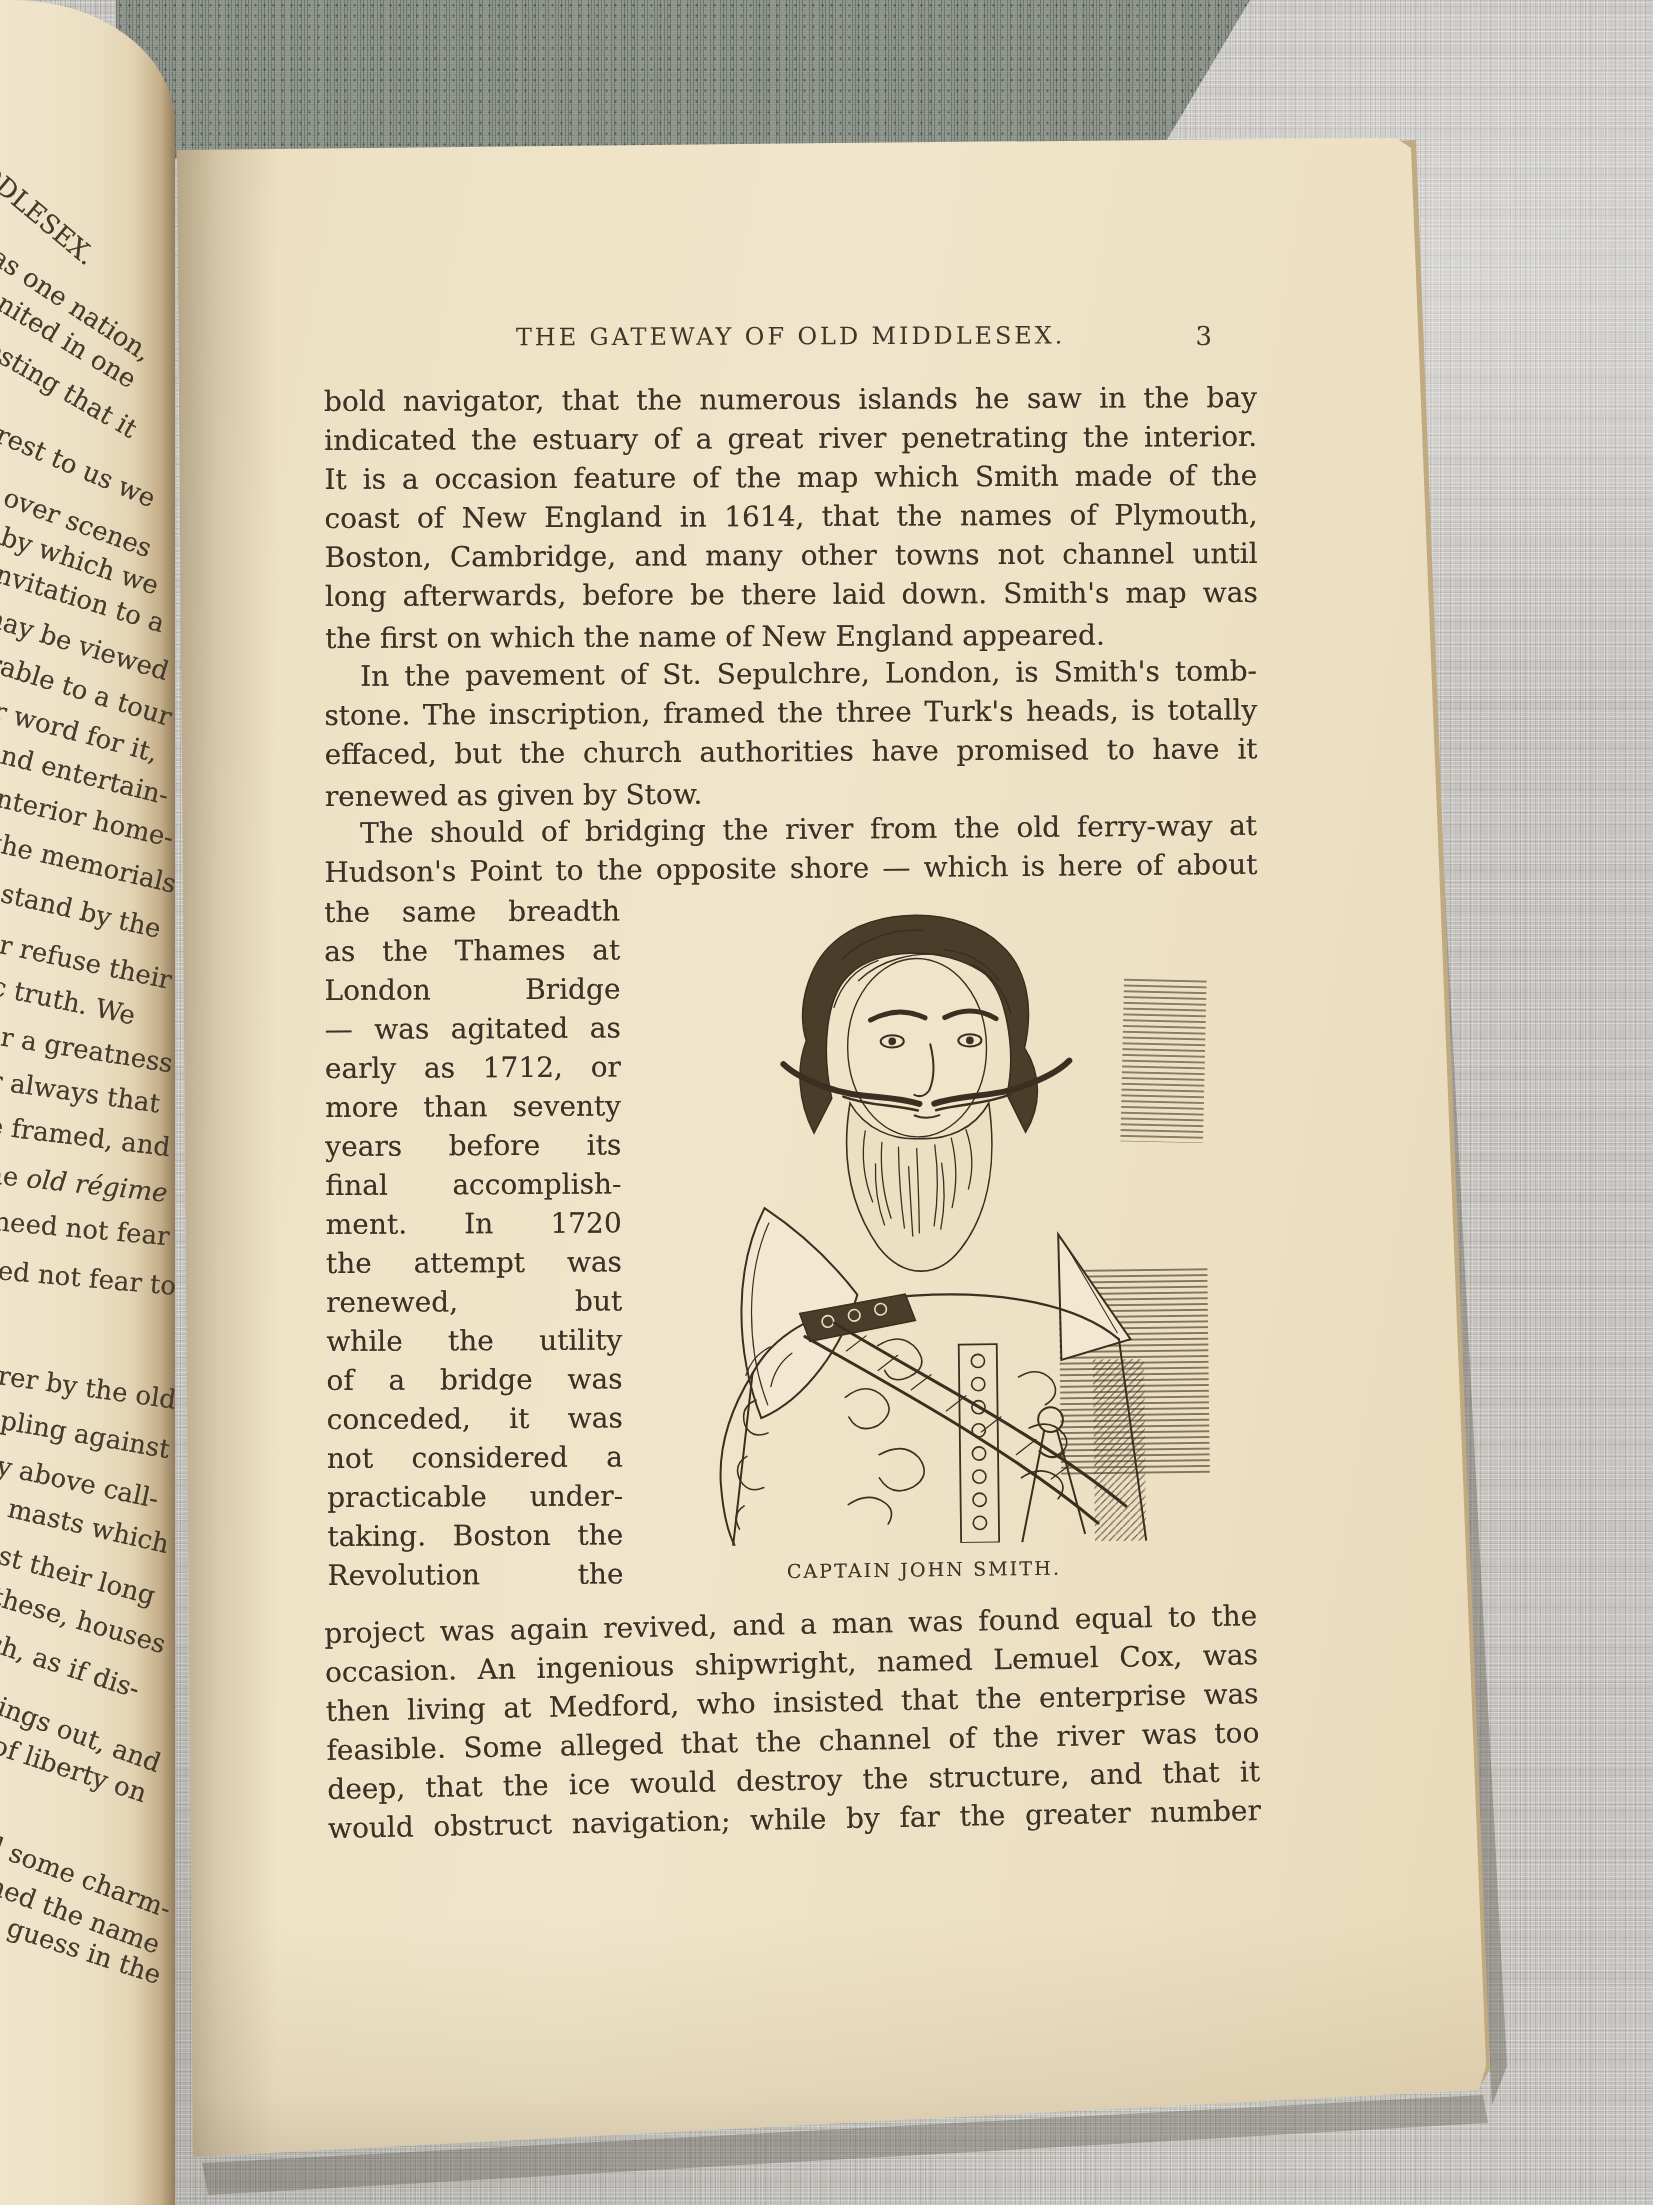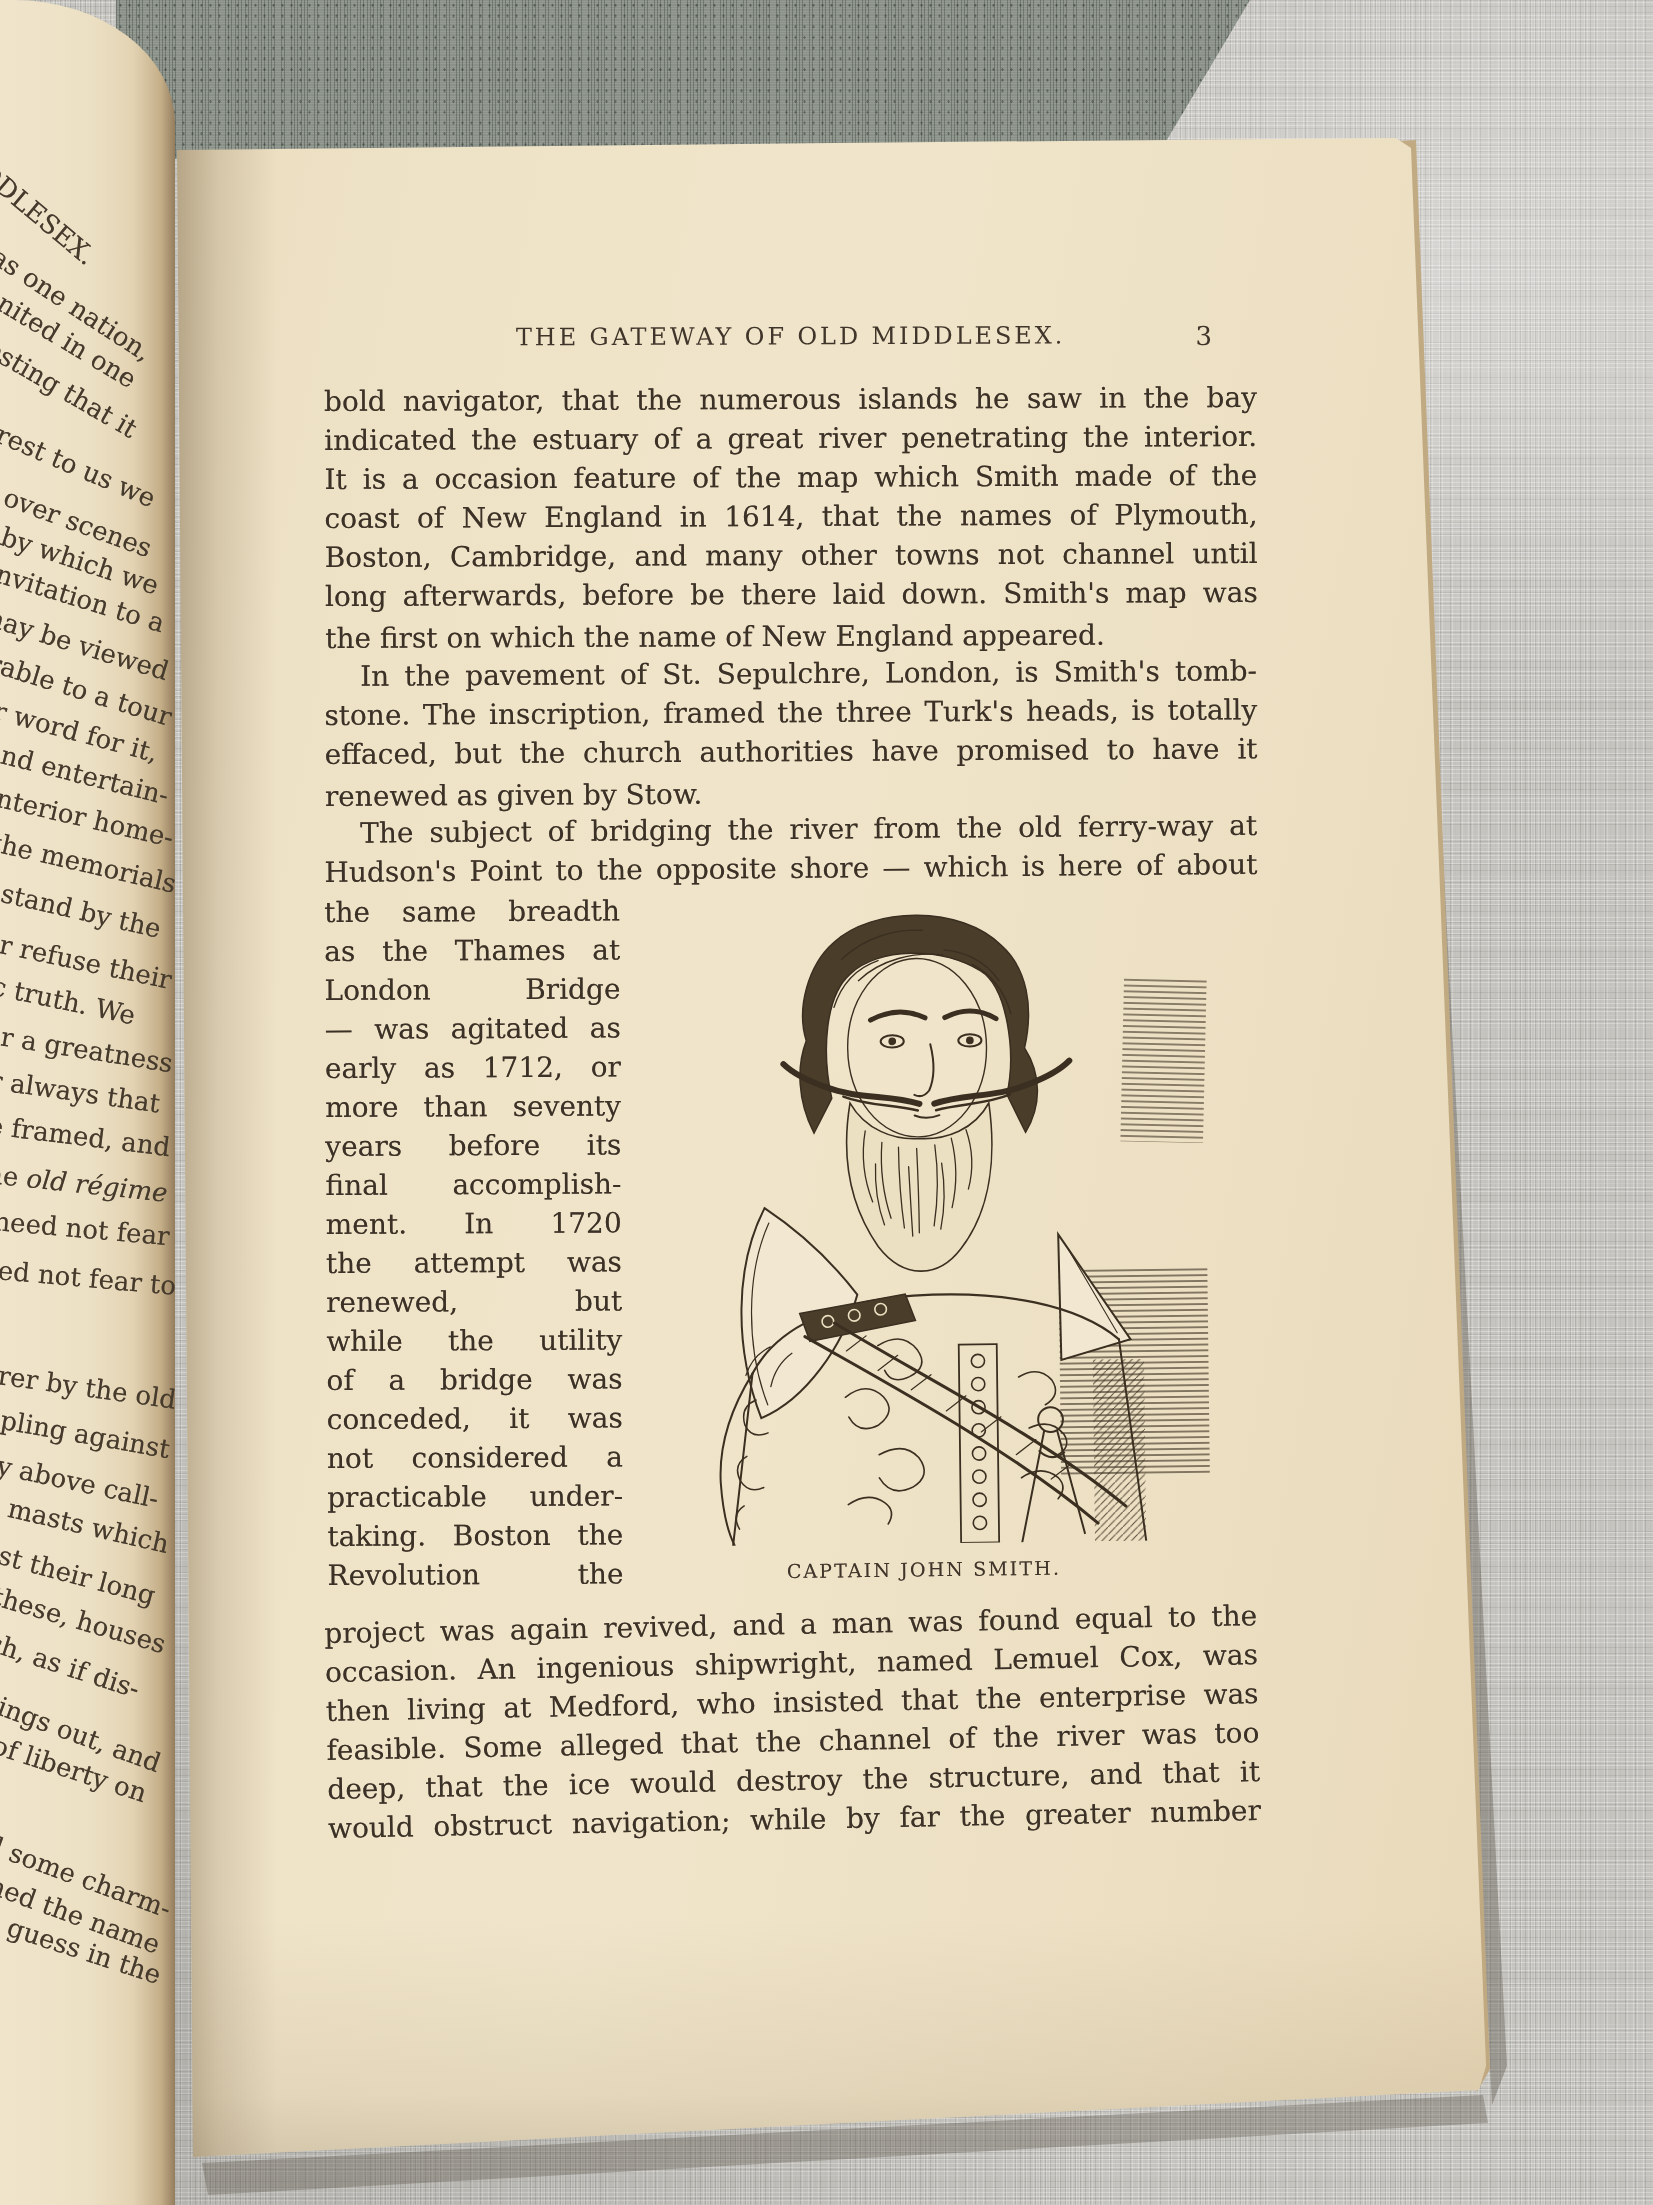--- a/index.html
+++ b/index.html
@@ -243,21 +243,21 @@
         <span>promised</span>
         <span>to</span>
         <span>have</span>
         <span>it</span>
       </div>
       <div class="jline">renewed as given by Stow.</div>
     </div>
   <div class="tblock" id="p3">
       <div class="jline indent just">
         <span>The</span>
-        <span>subject</span>
+        <span>should</span>
         <span>of</span>
         <span>bridging</span>
         <span>the</span>
         <span>river</span>
         <span>from</span>
         <span>the</span>
         <span>old</span>
         <span>ferry-way</span>
         <span>at</span>
       </div>

